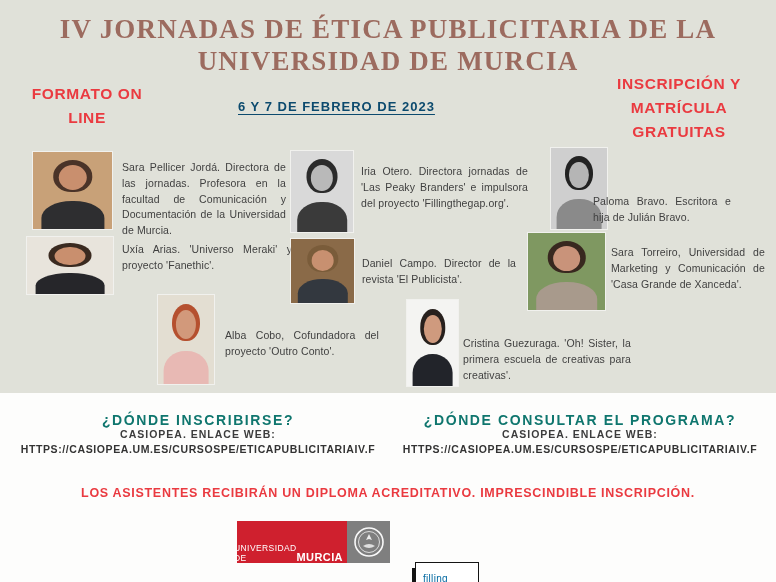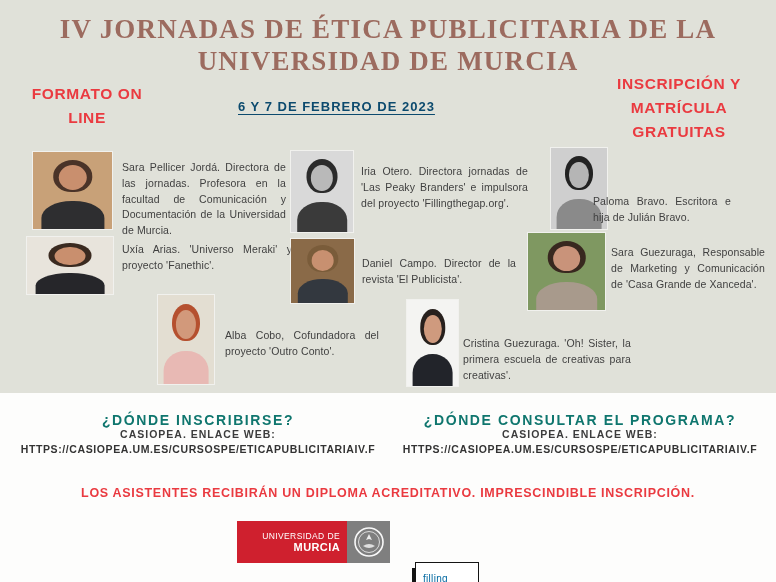--- a/index.html
+++ b/index.html
@@ -49,21 +49,21 @@
   .info.left{left:10px;width:376px;}
   .info.right{left:392px;width:376px;}
   .info .q{font-size:14px;font-weight:bold;letter-spacing:1.6px;color:#0f766e;}
   .info .w1{font-size:10.5px;font-weight:bold;letter-spacing:1px;color:#3c3c3c;}
   .info .w2{margin-top:3px;font-size:10.5px;font-weight:bold;letter-spacing:.6px;color:#333;}
   .notice{position:absolute;left:0;top:486px;width:776px;text-align:center;
     color:var(--accent-red,#ea3a40);font-weight:bold;font-size:12.5px;letter-spacing:.7px;}
 
   
   .um-logo{position:absolute;left:237px;top:521px;height:42px;display:flex;}
-  .um-red{width:110px;height:42px;background:var(--um-red,#cf202e);display:flex;flex-direction:column;
+  .um-red{width:110px;height:42px;background:var(--um-red,#cf202e);display:flex;flex-direction:row;
     justify-content:center;align-items:flex-end;padding-right:7px;color:#fff;}
   .um-red .u1{font-size:8.5px;letter-spacing:.4px;}
   .um-red .u2{font-size:11px;font-weight:bold;letter-spacing:.4px;}
   .um-gray{width:43px;height:42px;background:var(--um-gray,#7f7f7f);display:flex;align-items:center;justify-content:center;}
   .ftg-logo{position:absolute;left:415px;top:516px;width:64px;height:50px;background:#fff;
     border:1.5px solid #141414;box-shadow:-4px 5px 0 -1px #141414;
     display:flex;flex-direction:column;justify-content:center;padding-left:7px;color:#0369a1;margin-top:46px;}
   .ftg-logo .f1{font-size:10px;letter-spacing:.3px;}
   .ftg-logo .f2{font-size:16px;font-weight:bold;letter-spacing:.3px;}
 </style>
@@ -112,21 +112,21 @@
     <div class="ph-head"></div>
     <div class="ph-torso"></div>
   </div>
   <p class="sp-text s5t">Daniel Campo. Director de la revista 'El Publicista'.</p>
 
   <div class="photo s6p" style="--pbg: #7f9861; --phair: #38281f; --pskin: #c9937a; --ptop: #a89a8c;">
     <div class="ph-hair"></div>
     <div class="ph-head"></div>
     <div class="ph-torso"></div>
   </div>
-  <p class="sp-text s6t">Sara Guezuraga, Responsable de Marketing y Comunicación de 'Casa Grande de Xanceda'.</p>
+  <p class="sp-text s6t">Sara Torreiro, Universidad de Marketing y Comunicación de 'Casa Grande de Xanceda'.</p>
 
   <div class="photo s7p" style="--pbg: #e3ded2; --phair: #b5502f; --pskin: #d2997b; --ptop: #e8b9b4;">
     <div class="ph-hair"></div>
     <div class="ph-head"></div>
     <div class="ph-torso"></div>
   </div>
   <p class="sp-text s7t">Alba Cobo, Cofundadora del proyecto 'Outro Conto'.</p>
 
   <div class="photo s8p" style="--pbg: #f4f4f2; --phair: #27201d; --pskin: #cf9a7e; --ptop: #22242a;">
     <div class="ph-hair"></div>

